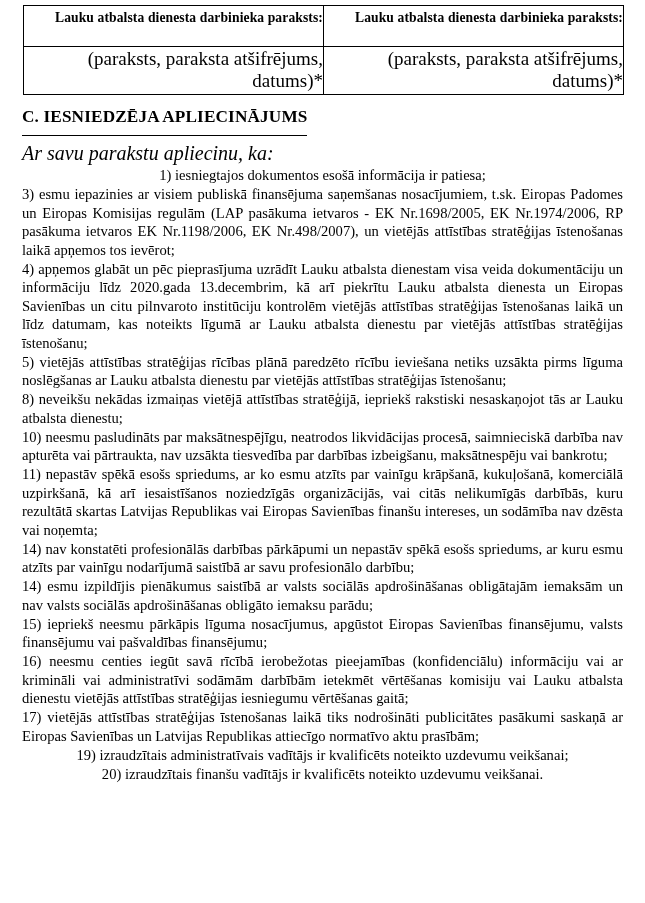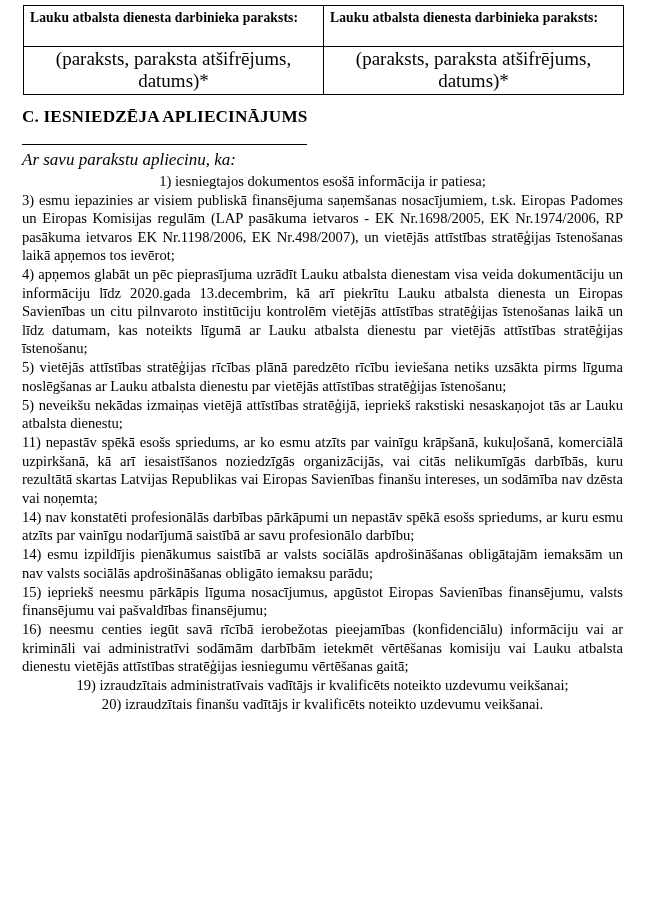--- a/index.html
+++ b/index.html
@@ -28,20 +28,21 @@
   .sig-table {
     width: 601px;
     margin: 5px 0 0 1px;
     border-collapse: collapse;
     table-layout: fixed;
   }
   .sig-table td {
     border: 1px solid #000000;
     padding: 0;
     vertical-align: top;
+    text-align: right;
   }
   .sig-head-cell {
     height: 36px;
     font-size: 13.6px;
     font-weight: bold;
     letter-spacing: 0.1px;
     padding: 4px 0 0 6px !important;
     white-space: nowrap;
   }
   .sig-sub-cell {
@@ -52,26 +53,26 @@
   }
 
   
   .section-heading {
     margin: 12px 0 0 0;
     font-size: 17.2px;
     font-weight: bold;
     letter-spacing: 0.15px;
     display: inline-block;
     border-bottom: 1.6px solid #000;
-    padding-bottom: 17px;
+    padding-bottom: 8px;
     line-height: 1.18;
   }
   .lead-in {
     margin: 5px 0 0 0;
-    font-size: 17px;
+    font-size: 20px;
     font-style: italic;
     line-height: 1.2;
   }
 
   
   .clauses {
     margin: 1px 0 0 0;
     padding: 0;
     list-style: none;
   }
@@ -110,23 +111,25 @@
     <div class="section-heading">C. IESNIEDZĒJA APLIECINĀJUMS</div>
   </div>
 
   <div class="lead-in">Ar savu parakstu apliecinu, ka:</div>
 
   <ol class="clauses">
     <li class="clause short">1) iesniegtajos dokumentos esošā informācija ir patiesa;</li>
     <li class="clause">3) esmu iepazinies ar visiem publiskā finansējuma saņemšanas nosacījumiem, t.sk. Eiropas Padomes un Eiropas Komisijas regulām (LAP pasākuma ietvaros - EK Nr.1698/2005, EK Nr.1974/2006, RP pasākuma ietvaros EK Nr.1198/2006, EK Nr.498/2007), un vietējās attīstības stratēģijas īstenošanas laikā apņemos tos ievērot;</li>
     <li class="clause">4) apņemos glabāt un pēc pieprasījuma uzrādīt Lauku atbalsta dienestam visa veida dokumentāciju un informāciju līdz 2020.gada 13.decembrim, kā arī piekrītu Lauku atbalsta dienesta un Eiropas Savienības un citu pilnvaroto institūciju kontrolēm vietējās attīstības stratēģijas īstenošanas laikā un līdz datumam, kas noteikts līgumā ar Lauku atbalsta dienestu par vietējās attīstības stratēģijas īstenošanu;</li>
     <li class="clause">5) vietējās attīstības stratēģijas rīcības plānā paredzēto rīcību ieviešana netiks uzsākta pirms līguma noslēgšanas ar Lauku atbalsta dienestu par vietējās attīstības stratēģijas īstenošanu;</li>
-    <li class="clause">5) neveikšu nekādas izmaiņas vietējā attīstības stratēģijā, iepriekš rakstiski nesaskaņojot tās ar Lauku atbalsta dienestu;</li>
+    <li class="clause">8) neveikšu nekādas izmaiņas vietējā attīstības stratēģijā, iepriekš rakstiski nesaskaņojot tās ar Lauku atbalsta dienestu;</li>
+    <li class="clause">10) neesmu pasludināts par maksātnespējīgu, neatrodos likvidācijas procesā, saimnieciskā darbība nav apturēta vai pārtraukta, nav uzsākta tiesvedība par darbības izbeigšanu, maksātnespēju vai bankrotu;</li>
     <li class="clause">11) nepastāv spēkā esošs spriedums, ar ko esmu atzīts par vainīgu krāpšanā, kukuļošanā, komerciālā uzpirkšanā, kā arī iesaistīšanos noziedzīgās organizācijās, vai citās nelikumīgās darbībās, kuru rezultātā skartas Latvijas Republikas vai Eiropas Savienības finanšu intereses, un sodāmība nav dzēsta vai noņemta;</li>
     <li class="clause">14) nav konstatēti profesionālās darbības pārkāpumi un nepastāv spēkā esošs spriedums, ar kuru esmu atzīts par vainīgu nodarījumā saistībā ar savu profesionālo darbību;</li>
     <li class="clause">14) esmu izpildījis pienākumus saistībā ar valsts sociālās apdrošināšanas obligātajām iemaksām un nav valsts sociālās apdrošināšanas obligāto iemaksu parādu;</li>
     <li class="clause">15) iepriekš neesmu pārkāpis līguma nosacījumus, apgūstot Eiropas Savienības finansējumu, valsts finansējumu vai pašvaldības finansējumu;</li>
     <li class="clause">16) neesmu centies iegūt savā rīcībā ierobežotas pieejamības (konfidenciālu) informāciju vai ar krimināli vai administratīvi sodāmām darbībām ietekmēt vērtēšanas komisiju vai Lauku atbalsta dienestu vietējās attīstības stratēģijas iesniegumu vērtēšanas gaitā;</li>
+    <li class="clause">17) vietējās attīstības stratēģijas īstenošanas laikā tiks nodrošināti publicitātes pasākumi saskaņā ar Eiropas Savienības un Latvijas Republikas attiecīgo normatīvo aktu prasībām;</li>
     <li class="clause short">19) izraudzītais administratīvais vadītājs ir kvalificēts noteikto uzdevumu veikšanai;</li>
     <li class="clause short">20) izraudzītais finanšu vadītājs ir kvalificēts noteikto uzdevumu veikšanai.</li>
   </ol>
 
 </div>
 
 </body></html>

